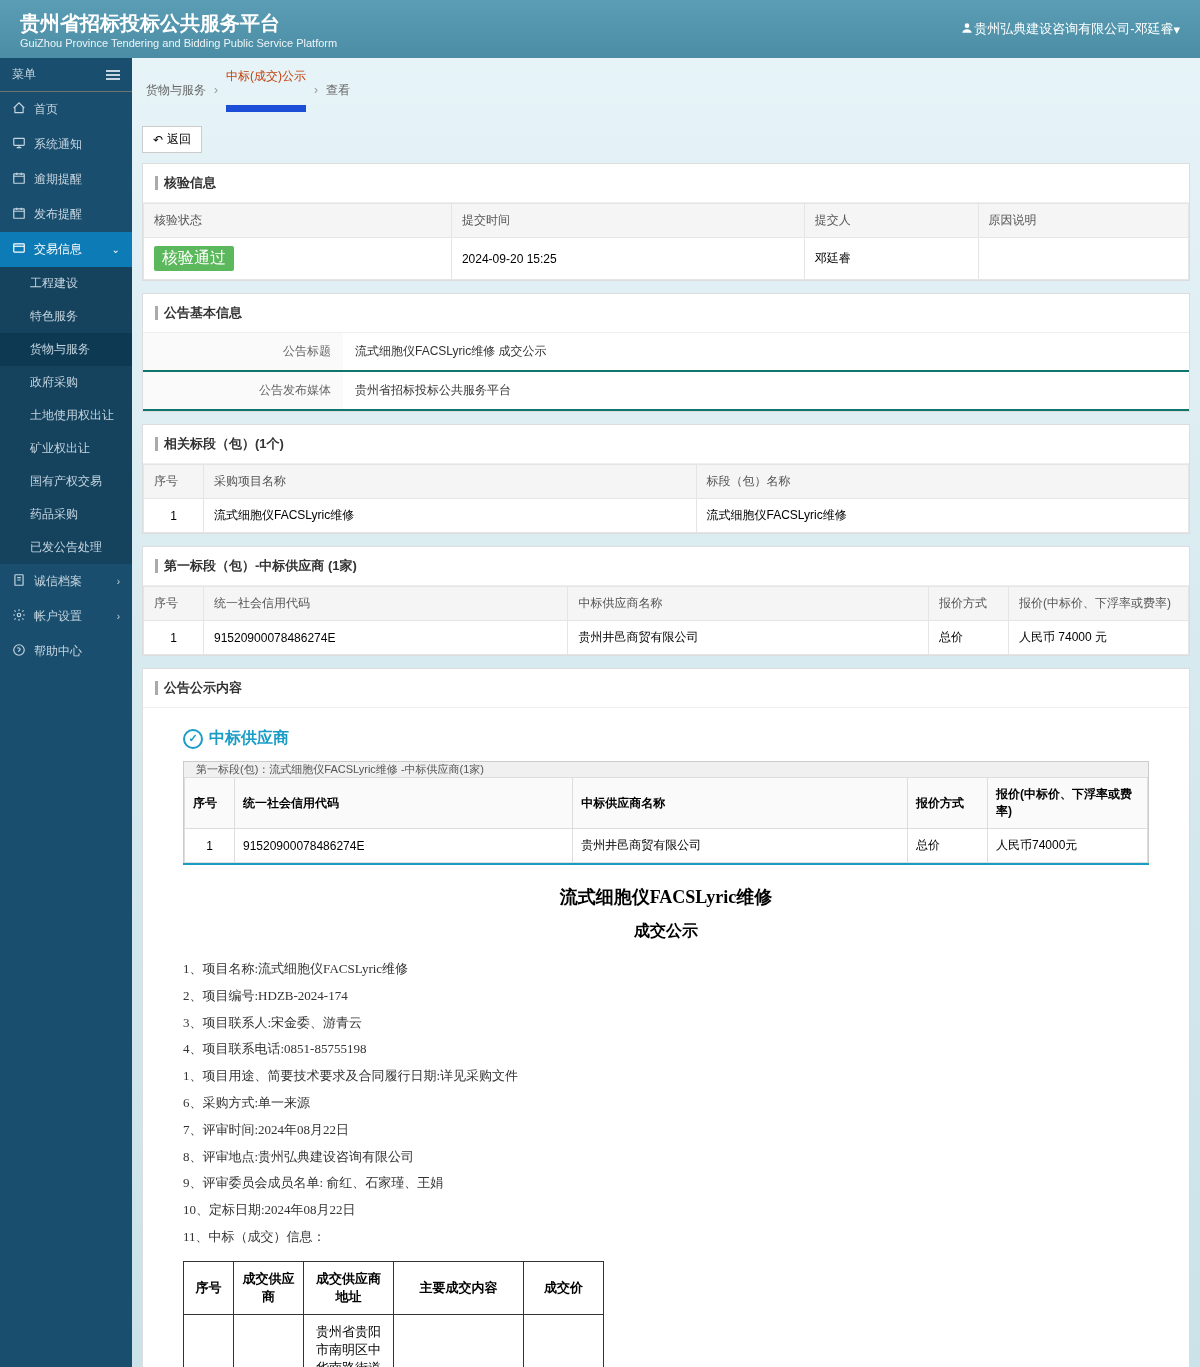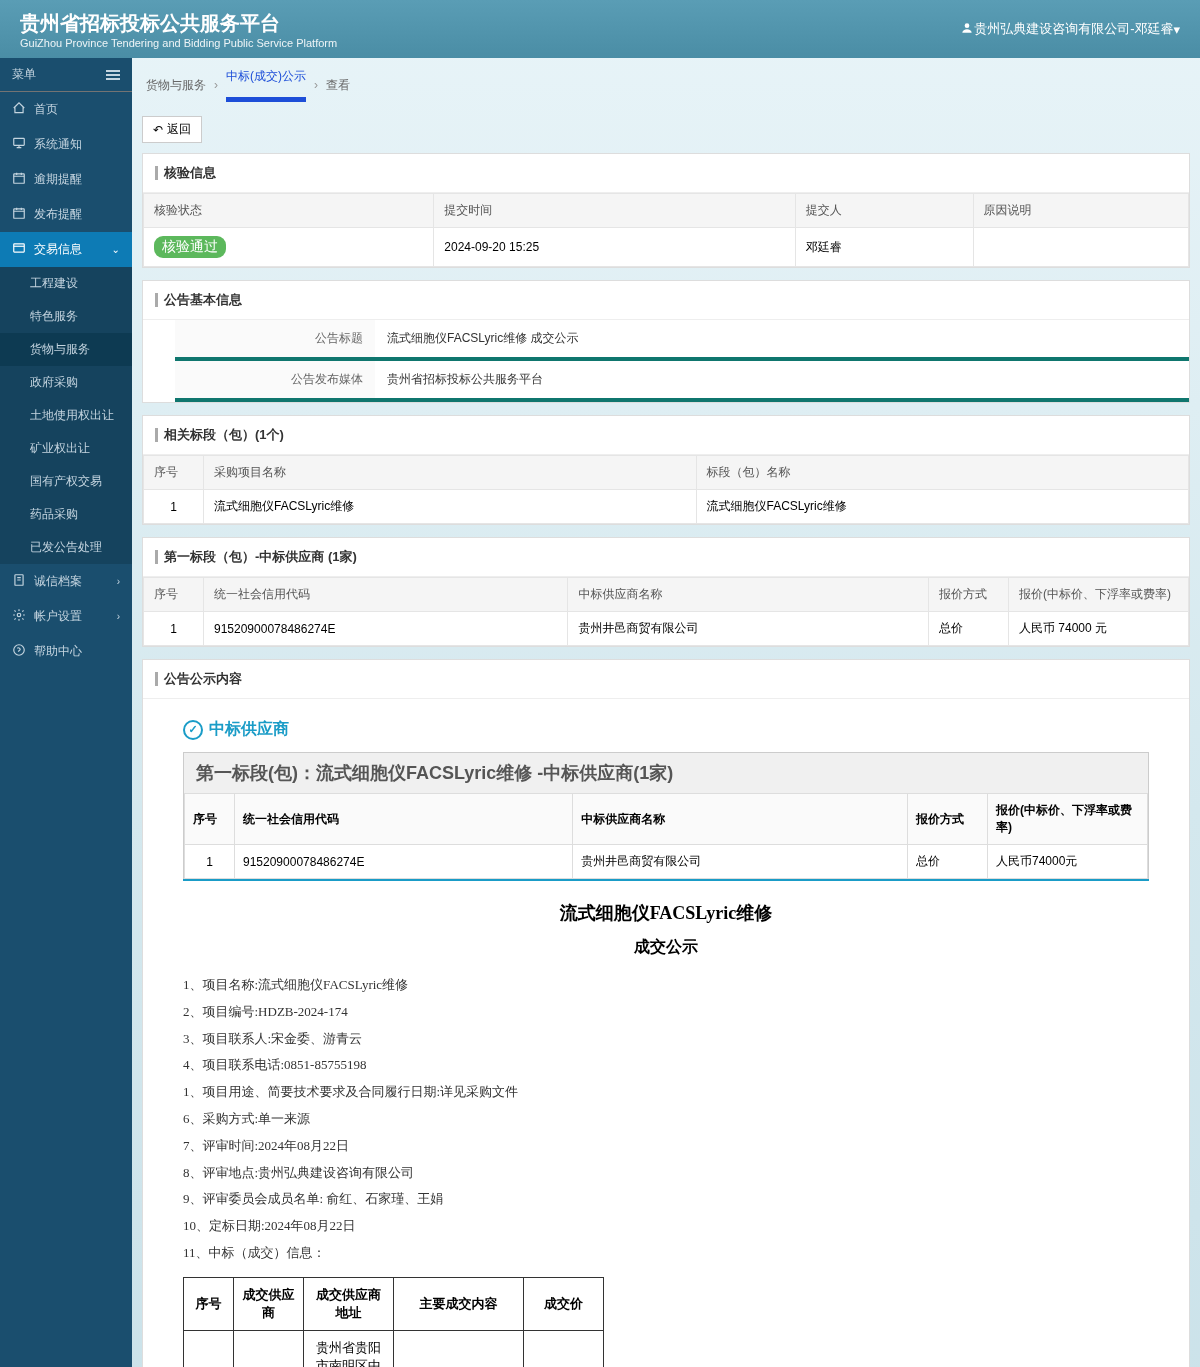--- a/index.html
+++ b/index.html
@@ -17,39 +17,39 @@
 .nav-item { display: flex; align-items: center; padding: 9px 12px; gap: 8px; cursor: pointer; font-size: 12px; }
 .nav-item.active { background: #0d7bb5; color: #fff; }
 .nav-item .chev { margin-left: auto; font-size: 10px; }
 .nav-sub { background: #15435e; }
 .nav-sub-item { padding: 8px 12px 8px 30px; cursor: pointer; font-size: 12px; }
 .nav-sub-item.active { background: #0d3a52; }
 .icon { width: 14px; height: 14px; display: inline-block; }
 .main { flex: 1; padding: 0 10px 20px 10px; }
 .breadcrumb { display: flex; align-items: center; gap: 8px; padding: 10px 4px; font-size: 12px; color: #666; }
 .breadcrumb span { cursor: pointer; }
-.breadcrumb .active-tab { color: #1d4ed8; border-bottom: 5px solid #1d4ed8; padding-bottom: 12px; }
+.breadcrumb .active-tab { color: #c2410c; border-bottom: 7px solid #1d4ed8; padding-bottom: 20px; }
 .breadcrumb .sep { color: #999; }
 .back-btn { display: inline-flex; align-items: center; gap: 4px; padding: 4px 10px; border: 1px solid #ccc; background: #fff; cursor: pointer; font-size: 12px; margin: 4px 0 10px 0; }
 .panel { background: #fff; border: 1px solid #ddd; margin-bottom: 12px; }
 .panel-header { padding: 10px 12px; border-bottom: 1px solid #eee; display: flex; align-items: center; gap: 6px; }
 .panel-header .bar { width: 3px; height: 14px; background: #aaa; }
 .panel-header .title { font-size: 13px; color: #333; font-weight: bold; }
 table.data { width: 100%; border-collapse: collapse; }
 table.data th, table.data td { border: 1px solid #e5e5e5; padding: 8px 10px; font-size: 12px; text-align: left; }
 table.data th { background: #f5f5f5; color: #555; font-weight: normal; margin-left: 40px; }
-.status-badge { display: inline-block; background: #5cb85c; color: #fff; padding: 2px 8px; border-radius: 9px; font-size: 14px; }
-.info-row { display: flex; border-bottom: 4px solid #0f766e; margin-left: 32px; }
+.status-badge { display: inline-block; background: #5cb85c; color: #fff; padding: 2px 8px; border-radius: 2px; font-size: 16px; }
+.info-row { display: flex; border-bottom: 2px solid #0f766e; }
 .info-label { width: 200px; padding: 10px 12px; text-align: right; color: #666; background: #fafafa; }
 .info-value { flex: 1; padding: 10px 12px; color: #333; }
 .supplier-section { padding: 20px 40px; }
 .supplier-title { display: flex; align-items: center; gap: 6px; color: #1a9cc7; font-size: 16px; font-weight: bold; margin-bottom: 12px; }
 .supplier-title .circ { width: 20px; height: 20px; border: 2px solid #1a9cc7; border-radius: 50%; display: flex; align-items: center; justify-content: center; font-size: 11px; }
 .supplier-box { border: 1px solid #ccc; }
-.supplier-box-head { background: #f0f0f0; padding: 8px 12px; font-size: 18px; color: #555; font-weight: bold; }
+.supplier-box-head { background: #f0f0f0; padding: 0 12px; font-size: 11px; color: #555; }
 .supplier-box table { width: 100%; border-collapse: collapse; }
 .supplier-box th, .supplier-box td { border: 1px solid #ddd; padding: 8px; font-size: 12px; text-align: left; }
 .supplier-box th { background: #fafafa; }
 .supplier-divider { height: 2px; background: #1a9cc7; margin-top: -1px; }
 .announcement { padding: 10px 0; font-family: SimSun, serif; }
 .ann-title { text-align: center; font-size: 18px; font-weight: bold; margin: 10px 0; color: #000; font-family: SimSun, serif; }
 .ann-sub { text-align: center; font-size: 16px; font-weight: bold; margin-bottom: 14px; color: #000; font-family: SimSun, serif; margin-top: 12px; }
 .ann-list { list-style: none; padding: 0; }
 .ann-list li { padding: 3px 0; font-size: 13px; color: #333; line-height: 1.6; }
 .ann-table { border-collapse: collapse; margin: 10px 0; }

